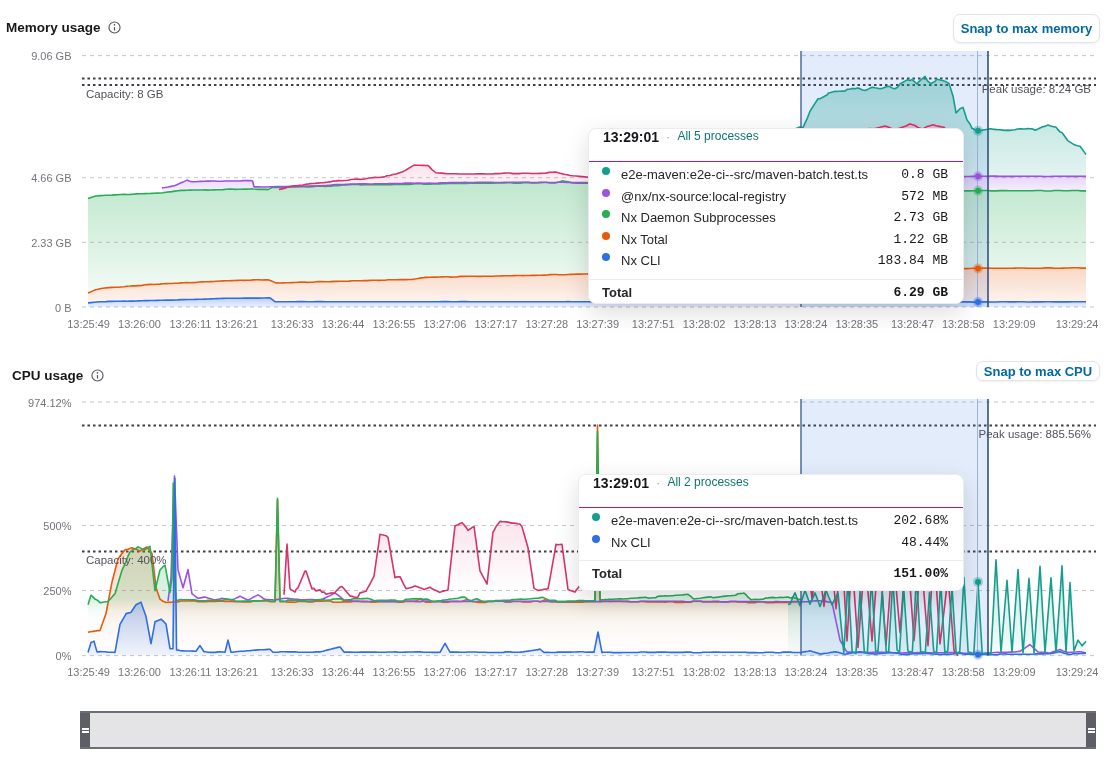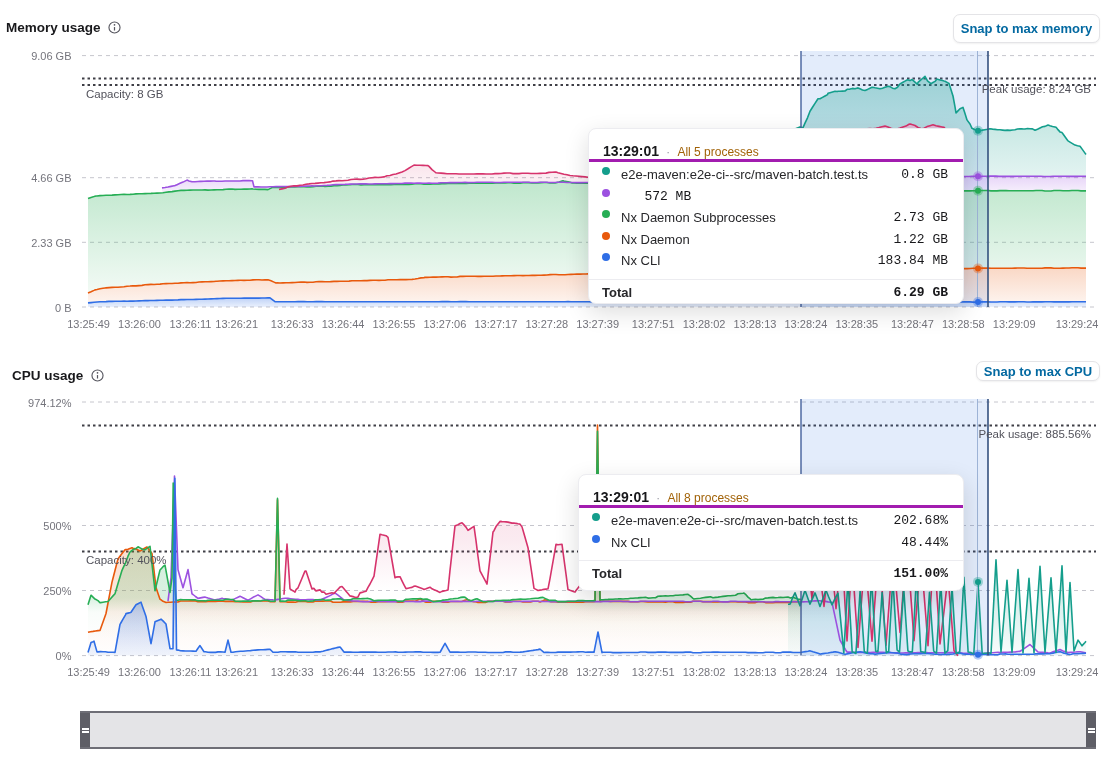--- a/index.html
+++ b/index.html
@@ -1,23 +1,23 @@
 <!DOCTYPE html>
 <html><head><meta charset="utf-8"><style>
 *{margin:0;padding:0;box-sizing:border-box}
 html,body{background:#fff}
 body{font-family:"Liberation Sans",sans-serif;width:1118px;height:761px;position:relative;overflow:hidden}
 .title{position:absolute;font-size:13.5px;font-weight:bold;color:#18181b;white-space:nowrap}
 .btn{position:absolute;display:flex;align-items:center;justify-content:center;background:#fff;border:1px solid #e4e4e7;border-radius:7px;font-size:13px;font-weight:bold;color:#0369a1;box-shadow:0 1px 2px rgba(0,0,0,.06)}
 svg.chart{position:absolute;left:0}
 .tip{position:absolute;background:#fff;border:1px solid #ececf0;border-radius:8px;box-shadow:0 8px 24px rgba(0,0,0,.14);z-index:5}
-.th{height:33px;display:flex;align-items:flex-end;padding:0 14px;border-bottom:3px solid #a21caf}
+.th{height:33px;display:flex;align-items:flex-start;padding:0 14px;border-bottom:1px solid #a21caf}
 .tm{font-size:14px;font-weight:bold;color:#18181b}
 .md{color:#a1a1aa;margin:0 7px;font-size:13px}
-.sb{font-size:12px;color:#a16207}
+.sb{font-size:12px;color:#0f766e}
 .trs{padding-top:5px}
 .tr{height:21.6px;display:flex;align-items:flex-start;padding:0 15px 0 13px}
 .sw{width:8px;height:8px;border-radius:50%;margin-right:11px;flex:none}
 .nm{font-size:13px;color:#27272a;flex:1;white-space:nowrap}
 .vv{font-family:"Liberation Mono",monospace;font-size:13px;color:#18181b;white-space:pre}
 .tt{margin-top:4px;border-top:1px solid #ececf0;height:26px;display:flex;align-items:center;padding:0 15px 0 13px}
 .brush{position:absolute;left:80px;top:711px;width:1016px;height:38px;background:#e4e4e7;border-top:2px solid #6e6e76;border-bottom:2px solid #6e6e76}
 .handle{position:absolute;top:0;width:10px;height:34px;background:#5e5e66}
 .hl{position:absolute;left:1.5px;width:7px;height:1.6px;background:#fff}
 </style></head><body>
@@ -212,48 +212,49 @@
       <span class="sb">All 5 processes</span>
     </div>
     <div class="trs">
       <div class="tr">
         <span class="sw" style="background:#149e8c"></span>
         <span class="nm">e2e-maven:e2e-ci--src/maven-batch.test.ts</span>
         <span class="vv">   0.8 GB</span>
       </div>
       <div class="tr">
         <span class="sw" style="background:#9c51e0"></span>
+        <span class="nm">@nx/nx-source:local-registry</span>
         <span class="vv">   572 MB</span>
       </div>
       <div class="tr">
         <span class="sw" style="background:#27ae55"></span>
         <span class="nm">Nx Daemon Subprocesses</span>
         <span class="vv">  2.73 GB</span>
       </div>
       <div class="tr">
         <span class="sw" style="background:#e8590c"></span>
-        <span class="nm">Nx Daemon</span>
+        <span class="nm">Nx Total</span>
         <span class="vv">  1.22 GB</span>
       </div>
       <div class="tr">
         <span class="sw" style="background:#2f6ee6"></span>
         <span class="nm">Nx CLI</span>
         <span class="vv">183.84 MB</span>
       </div>
     </div>
     <div class="tt">
       <span class="nm" style="font-weight:bold">Total</span>
       <span class="vv" style="font-weight:bold">  6.29 GB</span>
     </div>
   </div>
 <div class="tip" style="left:578px;top:474px;width:386px;height:117px">
     <div class="th">
       <span class="tm">13:29:01</span>
       <span class="md">·</span>
-      <span class="sb">All 8 processes</span>
+      <span class="sb">All 2 processes</span>
     </div>
     <div class="trs">
       <div class="tr">
         <span class="sw" style="background:#149e8c"></span>
         <span class="nm">e2e-maven:e2e-ci--src/maven-batch.test.ts</span>
         <span class="vv">202.68%</span>
       </div>
       <div class="tr">
         <span class="sw" style="background:#2f6ee6"></span>
         <span class="nm">Nx CLI</span>

